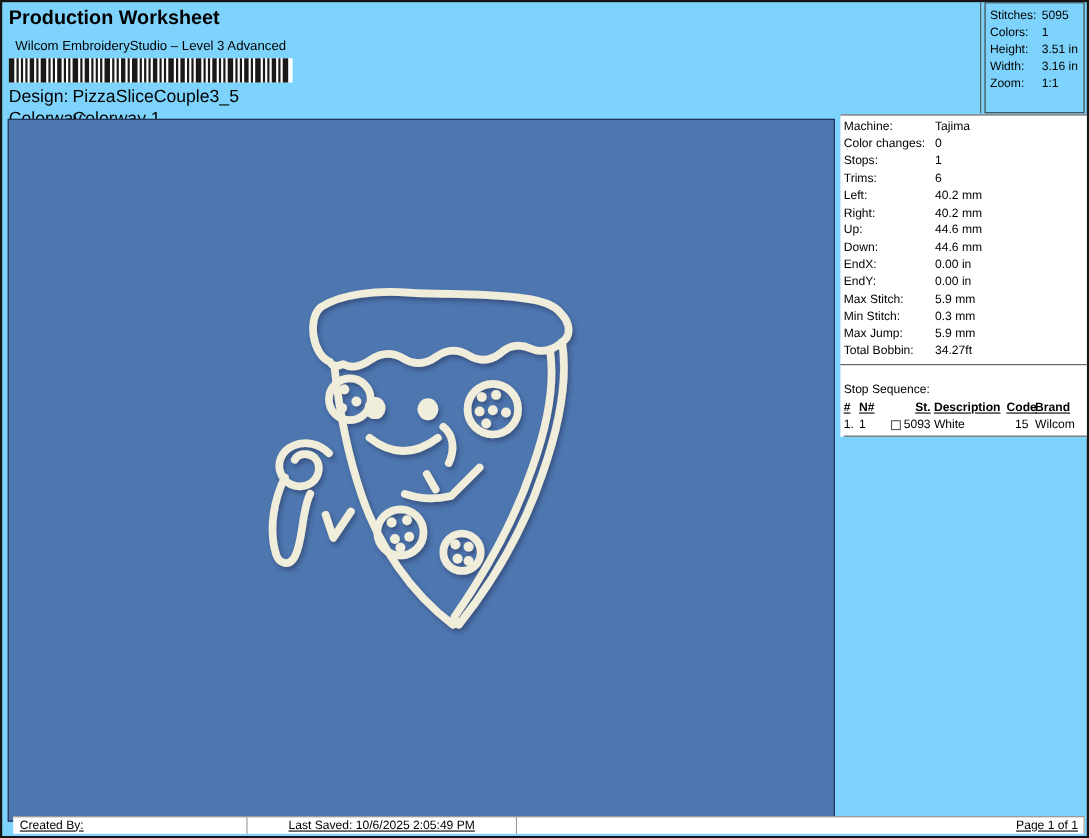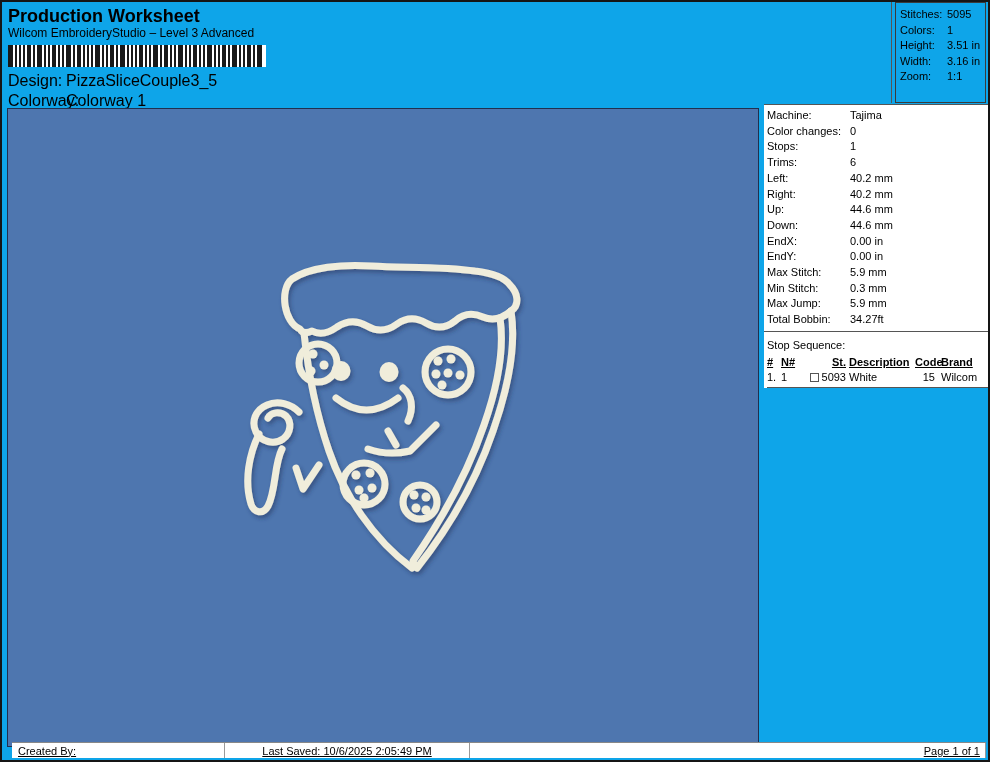--- a/index.html
+++ b/index.html
@@ -1,25 +1,25 @@
 <!DOCTYPE html>
 <html style="--canvas-bg: #4E76AF; --thread: #F0EDDB;"><head>
 <meta charset="utf-8">
 <style>
   html,body { margin:0; padding:0; background:#ffffff; }
   .page {
     position:relative; width:990px; height:762px; box-sizing:border-box;
-    background:#0ea5e9; border:2px solid #151515; overflow:hidden;
+    background:#7dd3fc; border:2px solid #151515; overflow:hidden;
     font-family:"Liberation Sans", sans-serif; color:#000;
   }
 
   
   .header-left { position:absolute; left:6px; top:4px; }
   .title { margin:0; font-size:18px; font-weight:bold; line-height:20px; }
-  .subtitle { font-size:12px; margin-top:0; line-height:14px; }
+  .subtitle { font-size:12px; margin-top:8px; line-height:14px;text-align:center; }
   .barcode { margin-top:5px; width:258px; height:22px; display:flex; gap:2px; align-items:stretch; background:#fff; }
   .barcode .bar { background:#191919; flex:0 0 auto; height:100%; }
   .meta-row { font-size:16px; margin-top:7px; display:flex; line-height:13px; }
   .meta-label { width:58px; }
 
   .header-divider { position:absolute; top:0; right:96px; width:1px; height:101px; background:#555; }
   .stats-box {
     position:absolute; top:0; right:2px; width:91px; height:101px;
     border:1px solid #3a3a3a; box-sizing:border-box; padding:4px 0 0 4px;
   }
@@ -34,21 +34,21 @@
   .canvas svg { display:block; }
 
   
   .panel {
     position:absolute; left:762px; top:102px; width:226px;
     border-top:1px solid #555; box-sizing:border-box; padding:3px 0 0 3px; background:#fff;
   }
   .panel .kv-row { display:flex; font-size:11px; line-height:15.7px; }
   .panel .kv-label { width:83px; }
 
-  .stop-section { margin:3px 0 0 -3px; border-top:1px solid #555; padding:6px 0 0 3px; }
+  .stop-section { margin:3px 0 0 -3px; border-top:1px solid #555; padding:15px 0 0 3px; }
   .stop-title { font-size:11px; line-height:15px; }
   .stop-table { margin-top:2px; border-bottom:1px solid #555; padding-bottom:2px; }
   .stop-header, .stop-row {
     display:grid; grid-template-columns:14px 20px 48px 66px 26px 1fr;
     font-size:11px; line-height:15px; align-items:center;
   }
   .stop-header span { font-weight:bold; text-decoration:underline; }
   .col-st { text-align:right; padding-right:3px; }
   .stop-row .col-st { display:flex; justify-content:flex-end; align-items:center; gap:3px; padding-right:3px; }
   .col-code { text-align:right; padding-right:6px; }

